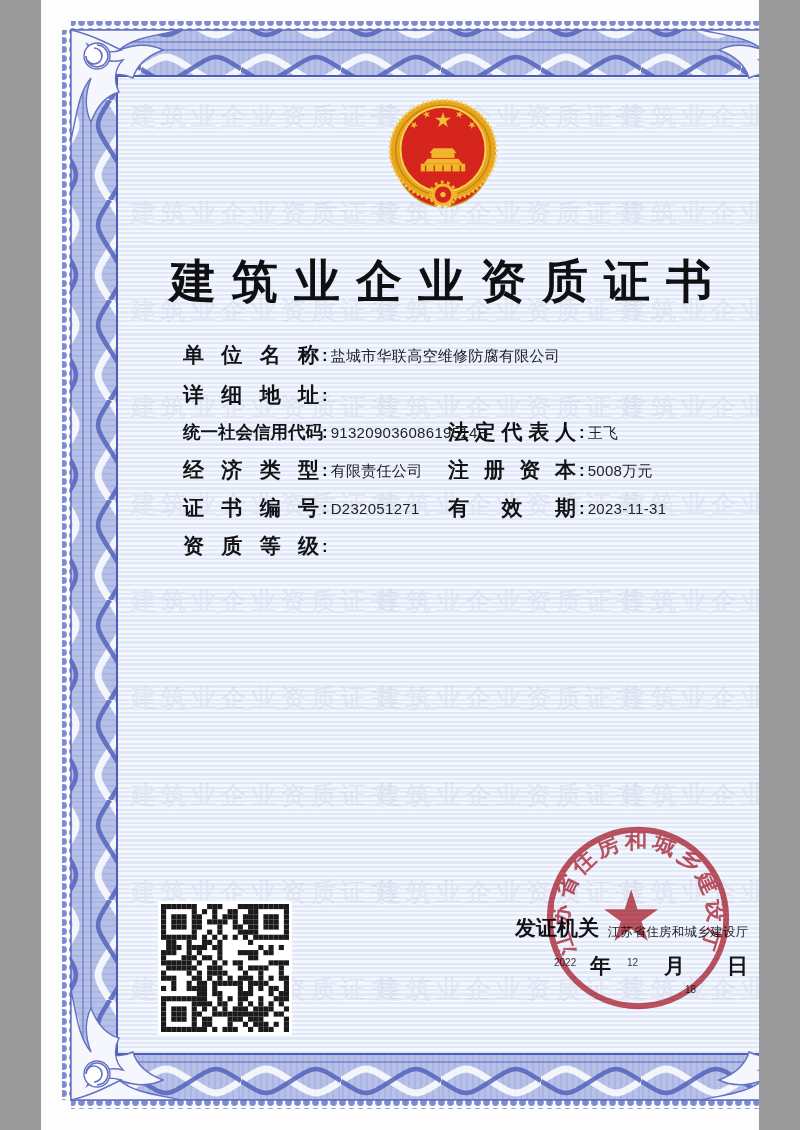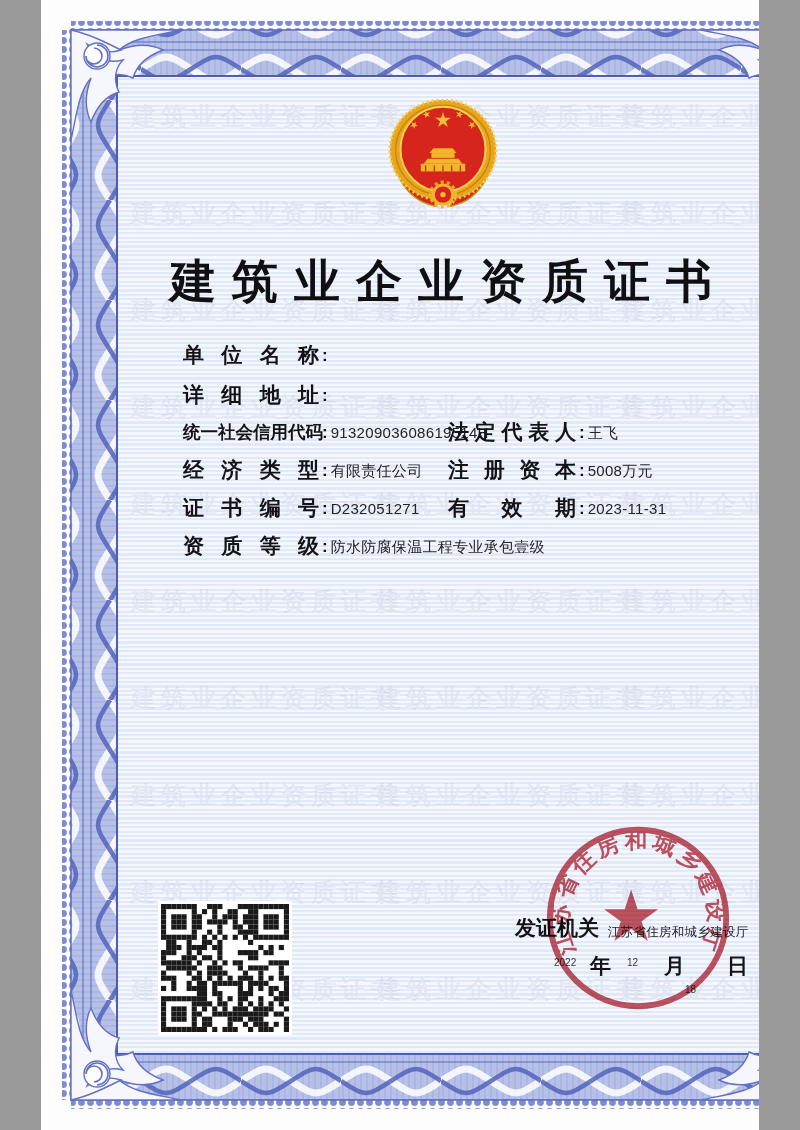--- a/index.html
+++ b/index.html
@@ -139,20 +139,21 @@
   <div class="title">建筑业企业资质证书</div>
 
   <div class="row" style="left:142px;top:342px;">
     <div class="lbl w136">
         <span>单</span>
         <span>位</span>
         <span>名</span>
         <span>称</span>
       </div>
     <div class="sep">:</div>
+    <div class="val">盐城市华联高空维修防腐有限公司</div>
   </div>
 
   <div class="row" style="left:142px;top:382px;">
     <div class="lbl w136">
         <span>详</span>
         <span>细</span>
         <span>地</span>
         <span>址</span>
       </div>
     <div class="sep">:</div>
@@ -226,21 +227,20 @@
   </div>
 
   <div class="row" style="left:142px;top:533px;">
     <div class="lbl w136">
         <span>资</span>
         <span>质</span>
         <span>等</span>
         <span>级</span>
       </div>
     <div class="sep">:</div>
-    <div class="val">防水防腐保温工程专业承包壹级</div>
   </div>
 
   <div class="qr-box">
     <svg id="qr" width="128" height="128">
         <rect x="0.00" y="0.00" width="5.12" height="5.12" fill="#1a1a1a"></rect>
         <rect x="5.12" y="0.00" width="5.12" height="5.12" fill="#1a1a1a"></rect>
         <rect x="10.24" y="0.00" width="5.12" height="5.12" fill="#1a1a1a"></rect>
         <rect x="15.36" y="0.00" width="5.12" height="5.12" fill="#1a1a1a"></rect>
         <rect x="20.48" y="0.00" width="5.12" height="5.12" fill="#1a1a1a"></rect>
         <rect x="25.60" y="0.00" width="5.12" height="5.12" fill="#1a1a1a"></rect>

